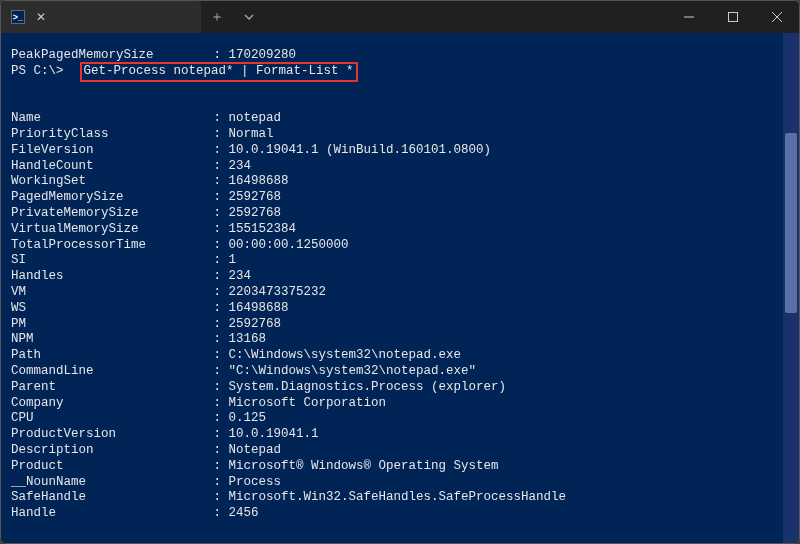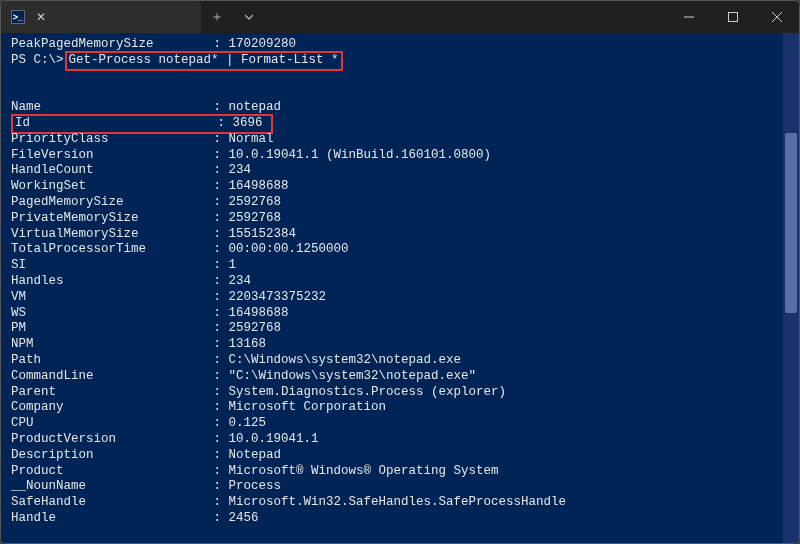--- a/index.html
+++ b/index.html
@@ -81,30 +81,30 @@
     align-items: center;
     justify-content: center;
     color: #ccc;
     font-family: 'Segoe UI', sans-serif;
     font-size: 11px;
   }
   .terminal {
     flex: 1;
     background: #012456;
     color: #e6e6e6;
-    padding: 4px 0 0 10px;
+    padding: 15px 0 0 10px;
     overflow: hidden;
     line-height: 15.8px;
     white-space: pre;
     position: relative;
   }
   .hl-command {
     border: 2px solid #e63333;
     padding: 0 2px;
-    margin: -2px 1px;
+    margin: -2px 16px;
     display: inline-block;
   }
   .hl-row {
     border: 2px solid #e63333;
     padding: 0 2px;
     margin: -2px 0;
     display: inline-block;
     min-width: 262px;
   }
   .scrollbar-v {
@@ -159,21 +159,20 @@
           </svg>
       </div>
     </div>
   </div>
 
   <div class="terminal"><div id="term-content">PeakPagedMemorySize        : 170209280
 PS C:\&gt;<span class="hl-command">Get-Process notepad* | Format-List *</span>
 
 
 Name                       : notepad
-<span class="hl-row">Id                         : 3696</span>
 PriorityClass              : Normal
 FileVersion                : 10.0.19041.1 (WinBuild.160101.0800)
 HandleCount                : 234
 WorkingSet                 : 16498688
 PagedMemorySize            : 2592768
 PrivateMemorySize          : 2592768
 VirtualMemorySize          : 155152384
 TotalProcessorTime         : 00:00:00.1250000
 SI                         : 1
 Handles                    : 234

